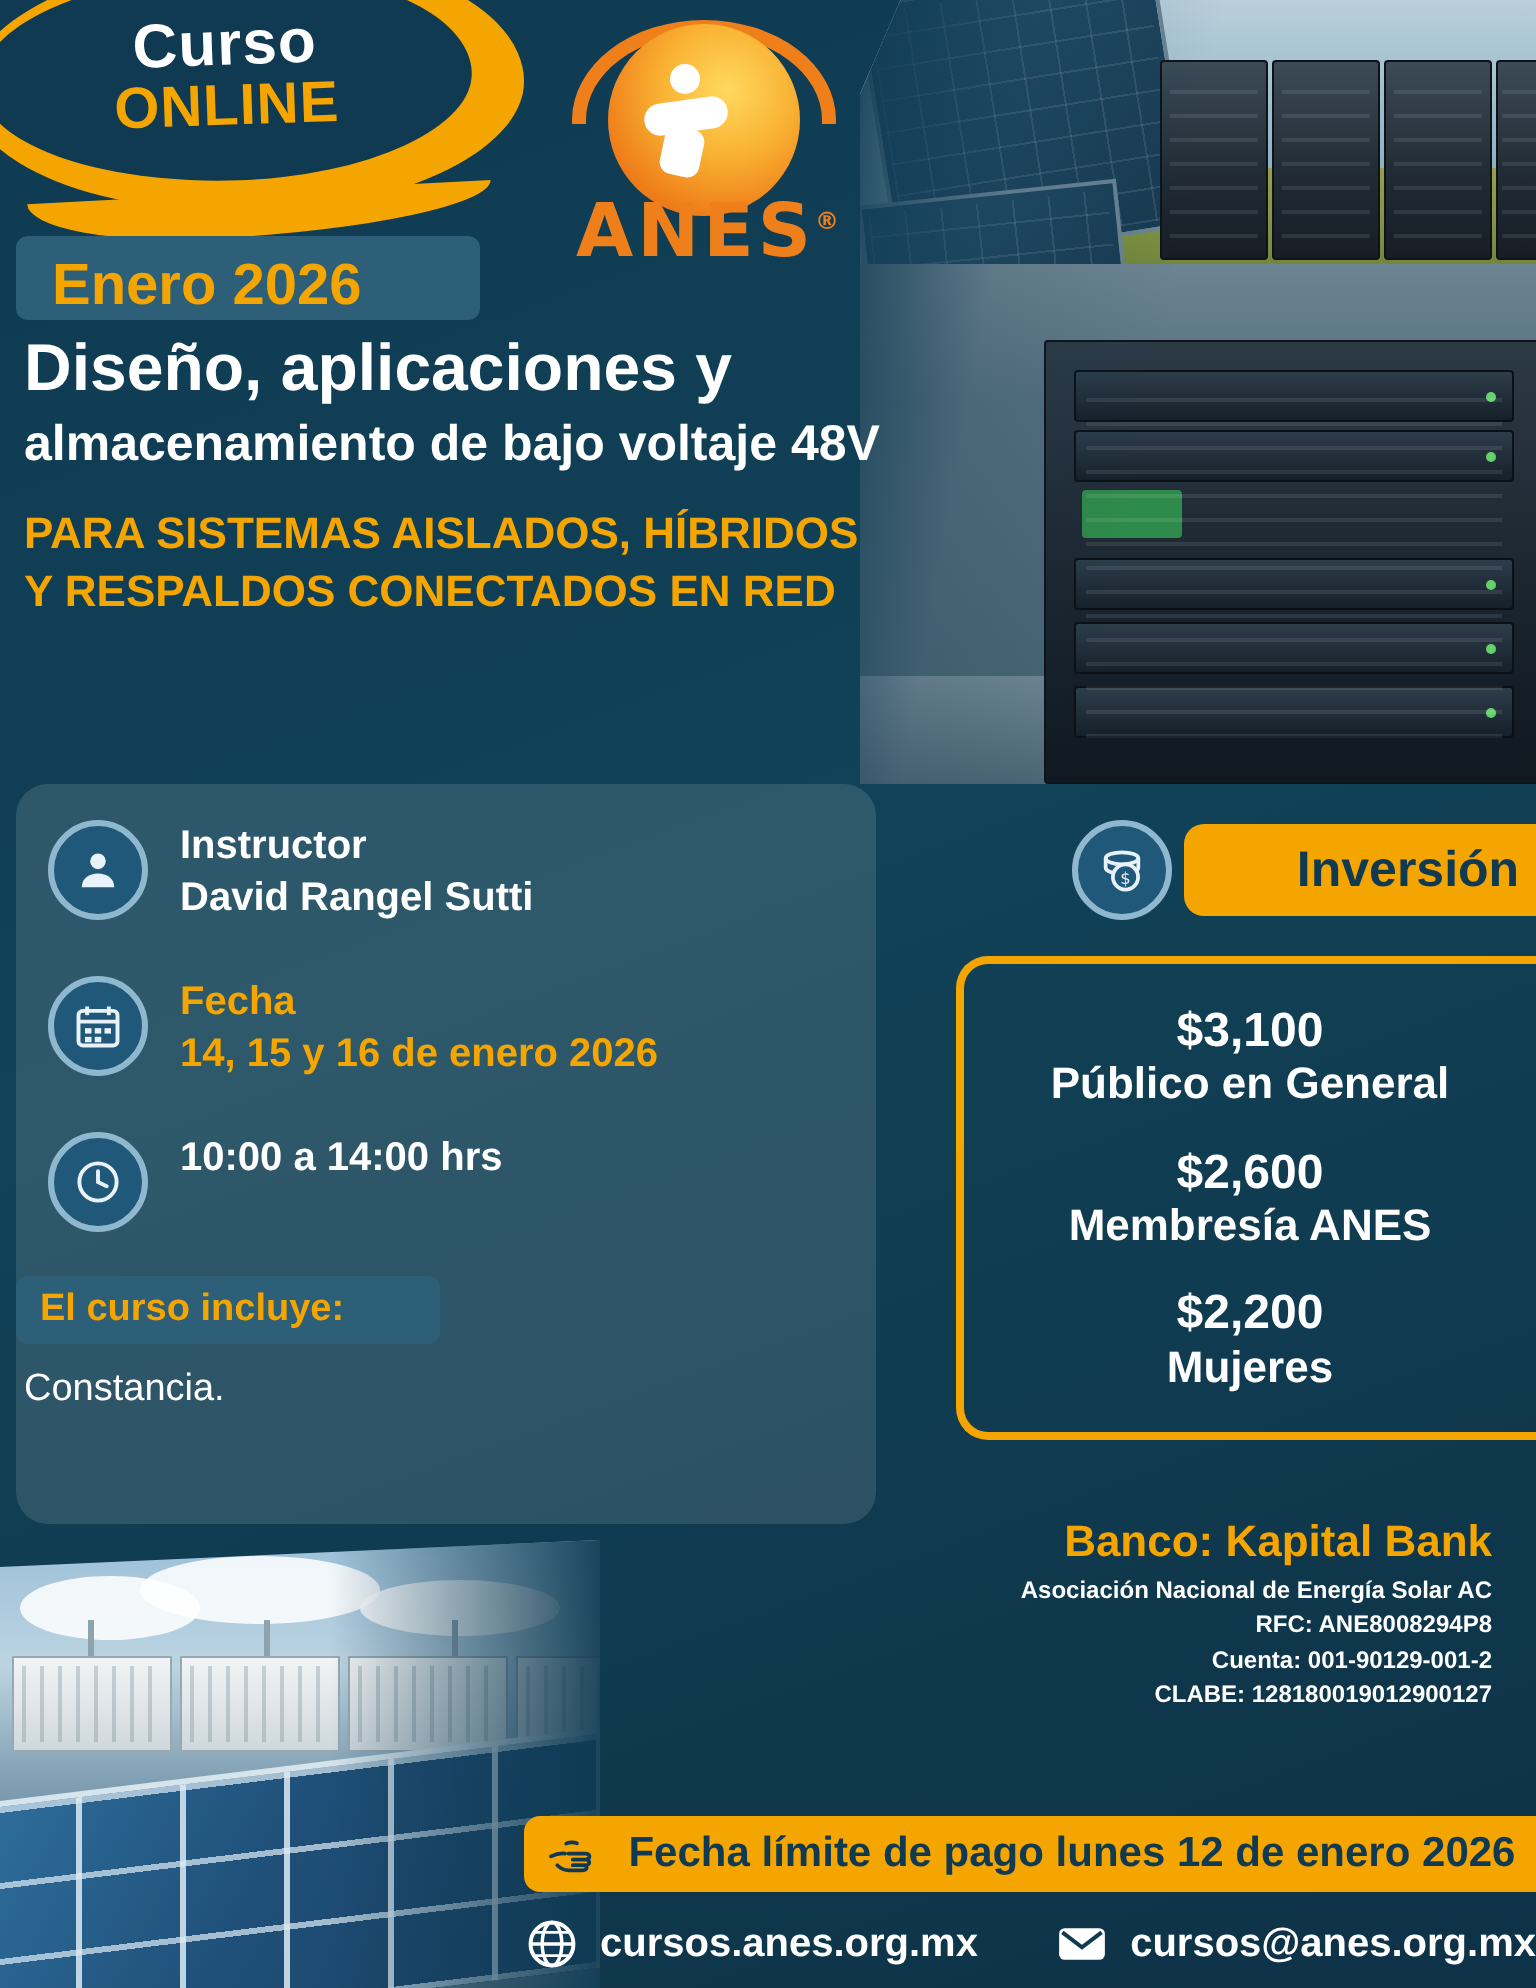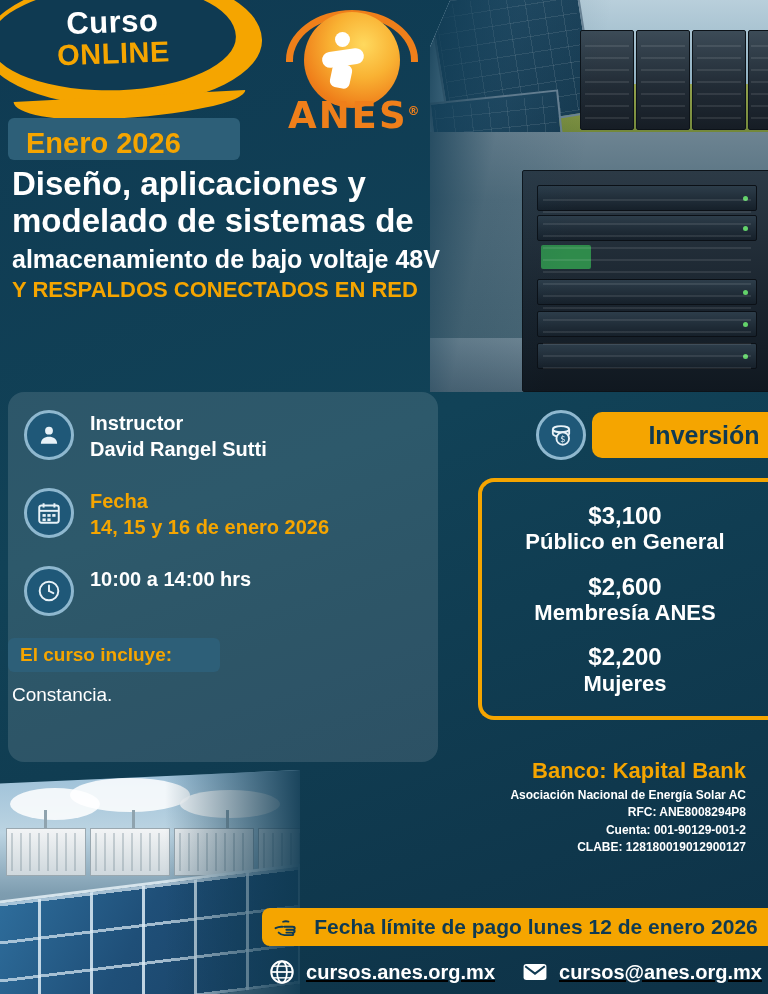--- a/index.html
+++ b/index.html
@@ -273,21 +273,21 @@
   .deadline {
     position: absolute; left: 262px; top: 908px; width: 506px; height: 38px;
     background: #f5a500; border-radius: 8px 0 0 8px;
     display: flex; align-items: center; justify-content: center; gap: 14px;
   }
   .deadline span.txt { color: #0f3a52; font-size: 21px; font-weight: bold; }
 
   
   .footer {
     position: absolute; left: 262px; top: 952px; width: 506px; height: 40px;
-    display: flex; align-items: center; justify-content: center; gap: 26px; text-decoration: underline;
+    display: flex; align-items: center; justify-content: space-between; gap: 26px;
   }
   .fitem { display: flex; align-items: center; gap: 10px; }
   .fitem span { color: #ffffff; font-size: 20px; font-weight: bold; }
   .fico { width: 28px; height: 28px; flex: 0 0 28px; }
 </style>
 </head>
 <body>
 
 <div class="poster">
 
@@ -341,22 +341,22 @@
     </div>
     <div class="logo-text"><span>ANES</span><span class="logo-reg">®</span></div>
   </div>
 
   <div class="date-pill">
     <span>Enero 2026</span>
   </div>
 
   <div class="headline">
     <div class="h1">Diseño, aplicaciones y</div>
-    <div class="h1">modelado de sistemas de</div>
     <div class="h2">almacenamiento de bajo voltaje 48V</div>
+    <div class="h3">PARA SISTEMAS AISLADOS, HÍBRIDOS</div>
     <div class="h3" style="margin-top:2px">Y RESPALDOS CONECTADOS EN RED</div>
   </div>
 
   <div class="info-card">
     <div class="info-row row-instructor">
       <div class="ic-icon">
         <svg width="26" height="26" viewBox="0 0 24 24">
             <circle cx="12" cy="8" r="3.6" fill="#e8f2f8"></circle>
             <path d="M4.5 20c0-4.2 3.4-6.4 7.5-6.4s7.5 2.2 7.5 6.4z" fill="#e8f2f8"></path>
           </svg>

